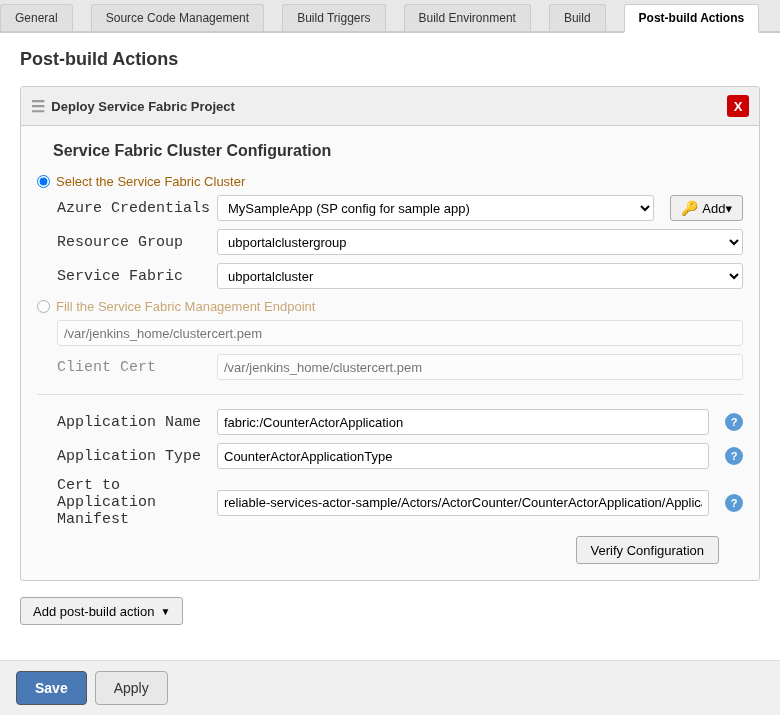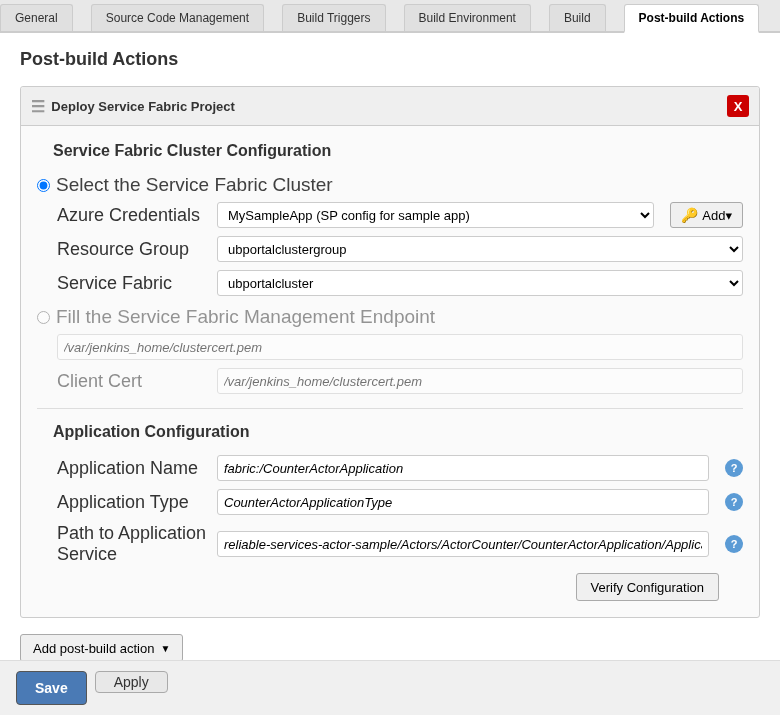--- a/index.html
+++ b/index.html
@@ -116,52 +116,52 @@
     .radio-option {
       display: flex;
       align-items: center;
       gap: 6px;
       margin-bottom: 6px;
     }
     .radio-option input[type="radio"] {
       cursor: pointer;
     }
     .radio-label {
-      font-size: 19px;
-      color: #404040;
+      font-size: 13px;
+      color: #a16207;
     }
 
     
     .form-field {
       display: flex;
       align-items: center;
       margin-bottom: 8px;
       padding-left: 20px;
     }
     .field-label {
       width: 160px;
       color: #333;
-      font-size: 18px;
+      font-size: 15px;
       flex-shrink: 0;
+      font-family: Liberation Mono, monospace;
     }
     .field-control {
       flex: 1;
       display: flex;
       align-items: center;
       gap: 16px;
     }
     .field-input {
       flex: 1;
       height: 26px;
       border: 1px solid #ccc;
       border-radius: 3px;
       padding: 0 6px;
       font-size: 13px;
       background: #fff;
-      font-style: italic;
     }
     .field-select {
       flex: 1;
       height: 26px;
       border: 1px solid #ccc;
       border-radius: 3px;
       padding: 0 6px;
       font-size: 13px;
       background: #fff;
       cursor: pointer;
@@ -272,21 +272,21 @@
       padding: 4px 18px;
       border: 1px solid #555;
       border-radius: 4px;
       background: #4a7ab5;
       color: #fff;
       font-size: 14px;
       font-weight: bold;
       cursor: pointer;
     }
     .apply-btn {
-      height: 22px;
+      height: 34px;
       padding: 0 18px;
       border: 1px solid #aaa;
       border-radius: 4px;
       background: #e8e8e8;
       color: #333;
       font-size: 14px;
       cursor: pointer;
     }
   </style>
 </head>
@@ -372,40 +372,39 @@
           <div class="field-label">Client Cert</div>
           <div class="field-control">
             <input type="text" class="field-input" value="/var/jenkins_home/clustercert.pem" style="">
           </div>
         </div>
       </div>
 
       <hr class="section-divider">
 
       <div class="app-config-section">
-        <div class="section-heading">Application Configuration</div>
 
         <div class="form-field">
           <div class="field-label">Application Name</div>
           <div class="field-control">
             <input type="text" class="field-input" value="fabric:/CounterActorApplication" style="">
             <span class="help-icon">?</span>
           </div>
         </div>
 
         <div class="form-field">
           <div class="field-label">Application Type</div>
           <div class="field-control">
             <input type="text" class="field-input" value="CounterActorApplicationType" style="">
             <span class="help-icon">?</span>
           </div>
         </div>
 
         <div class="form-field">
-          <div class="field-label">Path to Application Service</div>
+          <div class="field-label">Cert to Application Manifest</div>
           <div class="field-control">
             <input type="text" class="field-input" value="reliable-services-actor-sample/Actors/ActorCounter/CounterActorApplication/ApplicationManifes" style="">
             <span class="help-icon">?</span>
           </div>
         </div>
 
         <div class="verify-btn-row">
           <button class="verify-btn">Verify Configuration</button>
         </div>
       </div>

